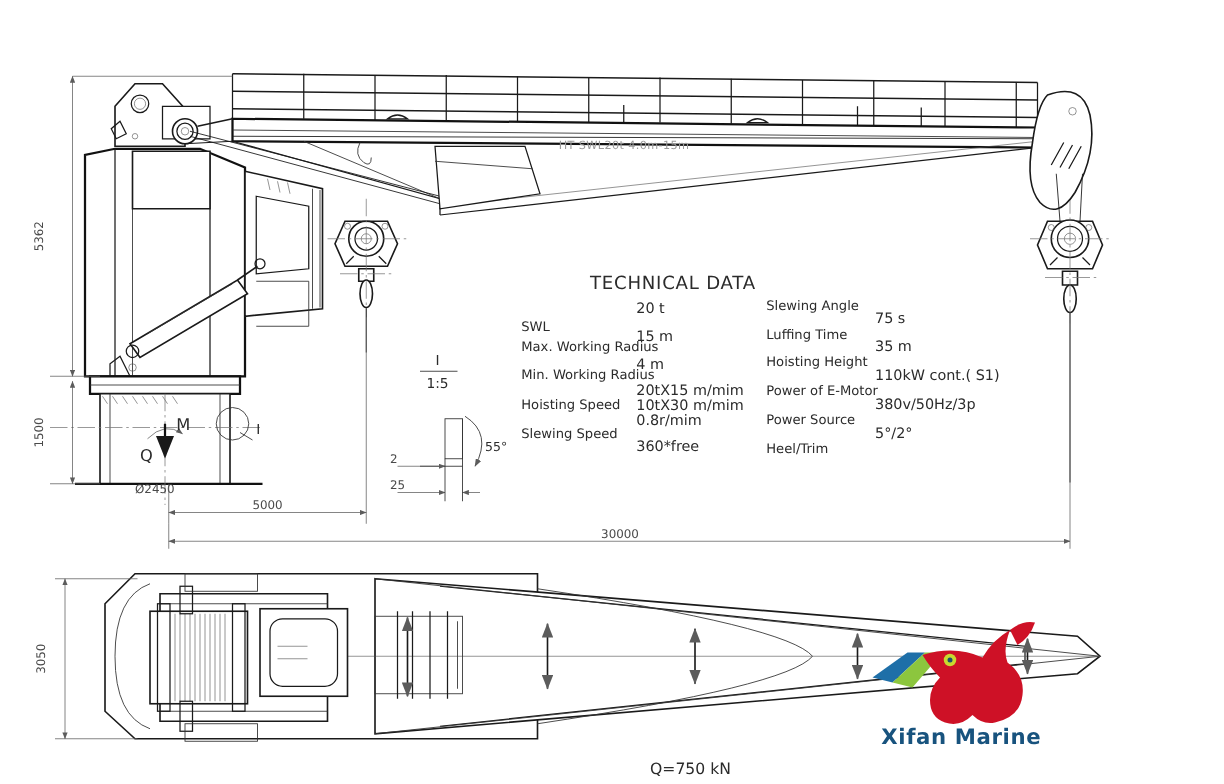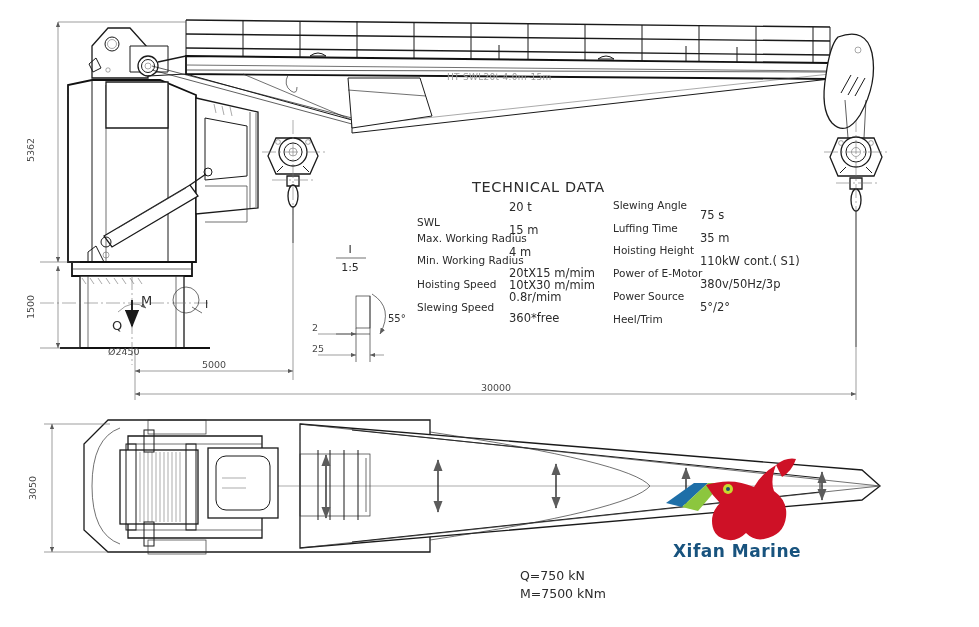--- a/index.html
+++ b/index.html
@@ -1,18 +1,18 @@
 <!DOCTYPE html>
 <html><head>
 <meta charset="utf-8">
 <style>
   html,body{margin:0;padding:0;background:#fff;}
   body{width:979px;height:627px;position:relative;overflow:hidden;
        font-family:"DejaVu Sans","Liberation Sans",sans-serif;color:#222;}
-  #stage{position:absolute;inset:0;width:979px;height:533px;}
+  #stage{position:absolute;inset:0;width:979px;height:533px;margin-top:39px;}
   svg.layer{position:absolute;left:0;top:0;width:979px;height:627px;overflow:visible;}
 
   
   .ln{stroke:#1a1a1a;fill:none;stroke-width:1;}
   .ln-thin{stroke:#333;fill:none;stroke-width:.7;}
   .ln-hair{stroke:#555;fill:none;stroke-width:.5;}
   .ln-thick{stroke:#111;fill:none;stroke-width:1.8;}
   .ln-med{stroke:#1a1a1a;fill:none;stroke-width:1.3;}
   .dim{stroke:#5c5c5c;fill:none;stroke-width:.6;}
   .center{stroke:#777;fill:none;stroke-width:.6;stroke-dasharray:14 3 2 3;}
@@ -26,21 +26,21 @@
   .td-title{font-size:14.5px;fill:#2b2b2b;letter-spacing:.6px;}
   .td-lab{font-size:10.5px;fill:#2b2b2b;}
   .td-val{font-size:11.5px;fill:#2b2b2b;}
   .boomlab{font-size:9px;fill:#9a9a9a;letter-spacing:.3px;}
   .loadtxt{font-size:12.5px;fill:#2b2b2b;}
   .mq{font-size:13px;fill:#2b2b2b;}
   .scl{font-size:11px;fill:#2b2b2b;}
   .ang{font-size:10px;fill:#2b2b2b;}
 
   
-  #logo{position:absolute;left:664px;top:455px;width:146px;height:90px;}
+  #logo{position:absolute;left:696px;top:455px;width:146px;height:90px;}
   #logo svg{display:block;}
   .logotext{font-family:"DejaVu Sans","Liberation Sans",sans-serif;
             font-weight:bold;font-size:17px;letter-spacing:.5px;}
 </style>
 </head>
 <body>
 
 <div id="stage">
 
   <svg class="layer">

